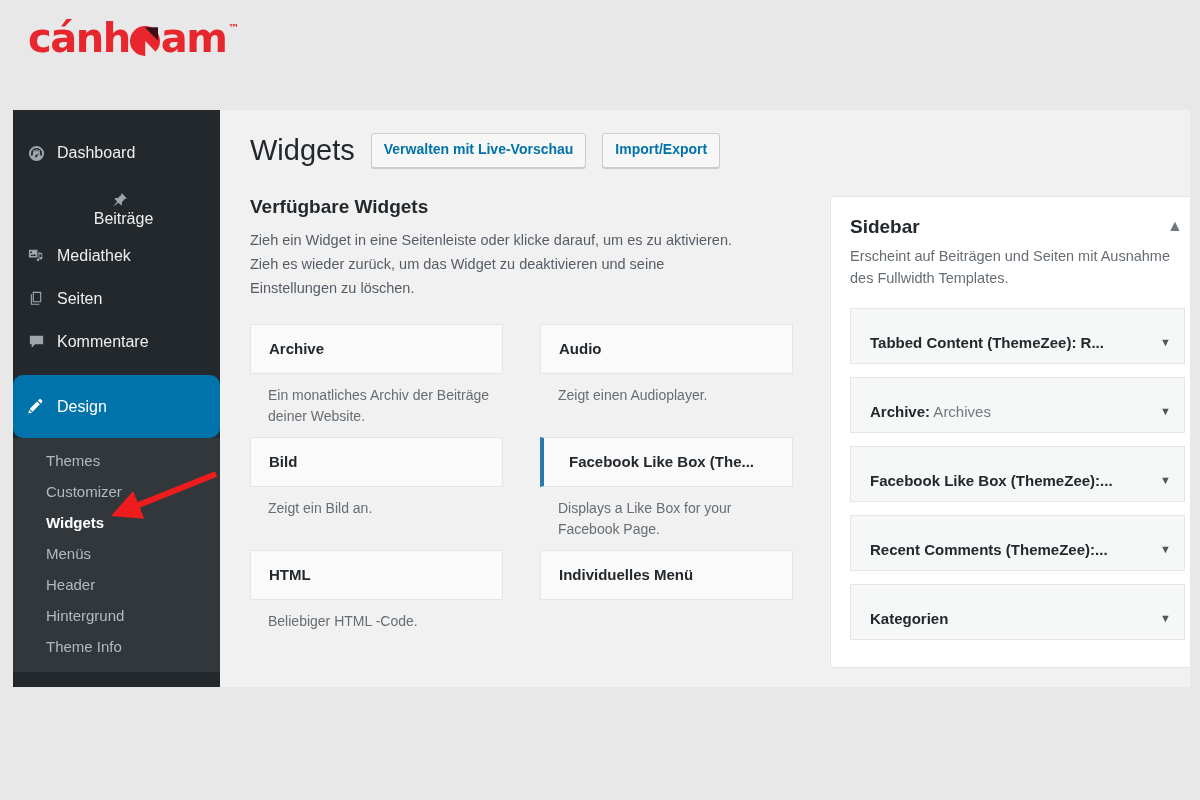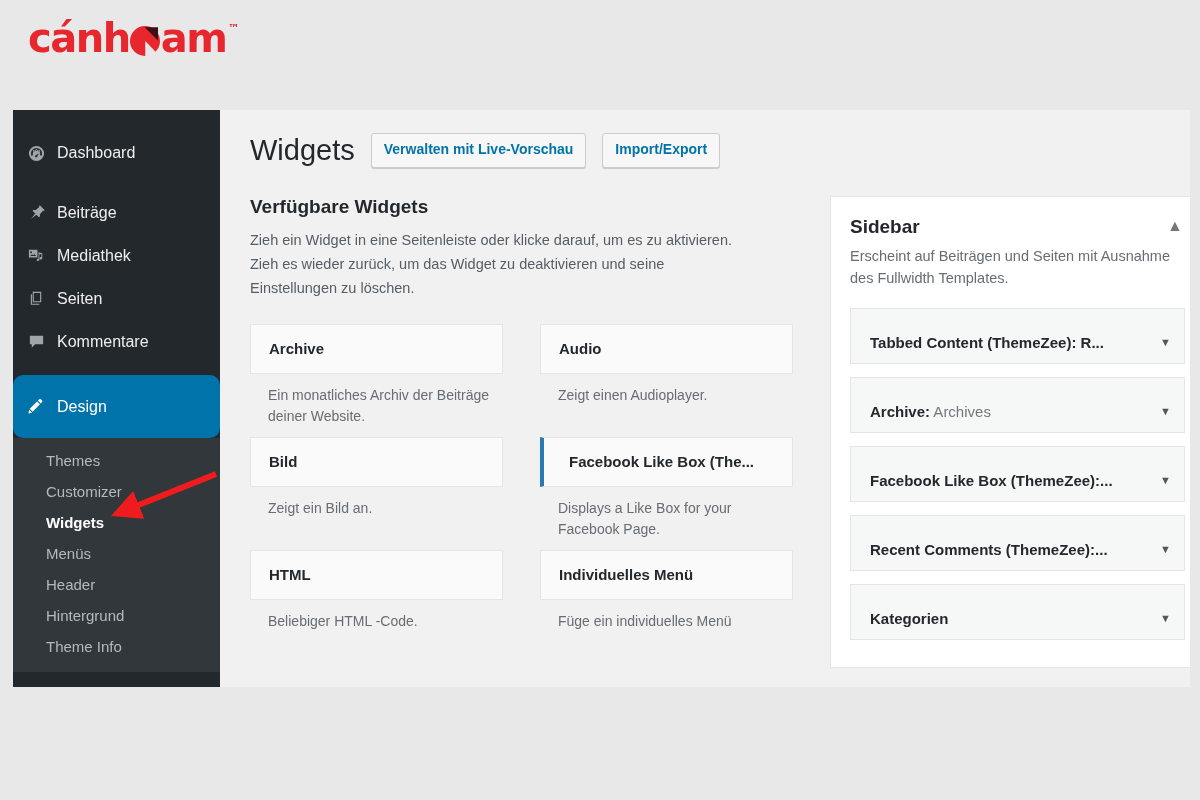--- a/index.html
+++ b/index.html
@@ -99,21 +99,21 @@
     width: 30px;
     display: flex;
     align-items: center;
     justify-content: flex-start;
     flex: none;
     color: #a0a5aa;
   }
   .menu-top .mi svg { display: block; }
   .menu-top .mlabel { white-space: nowrap; }
   .menu-top.first { margin-top: 17px; height: 52px; }
-  .menu-top.sep { margin-top: 12px; }
+  .menu-top.sep { margin-top: 12px; flex-direction: column; }
 
   .menu-top.current {
     background: #0073aa;
     color: #fff;
     height: 63px;
     margin-top: 12px;
     border-radius: 10px;
   }
   .menu-top.current .mi { color: #fff; }
   .menu-top.current::after {
@@ -420,21 +420,20 @@
             <div class="widget-desc">Displays a Like Box for your Facebook Page.</div>
           </div>
 
           <div class="widget-cell">
             <div class="widget-card">HTML</div>
             <div class="widget-desc">Beliebiger HTML -Code.</div>
           </div>
 
           <div class="widget-cell">
             <div class="widget-card">Individuelles Menü</div>
-            <div class="widget-desc">Füge ein individuelles Menü</div>
           </div>
 
         </div>
       </div>
 
       <div class="col-right">
         <div class="widgets-holder">
 
           <div class="holder-head">
             <h3 class="holder-title">Sidebar</h3>

